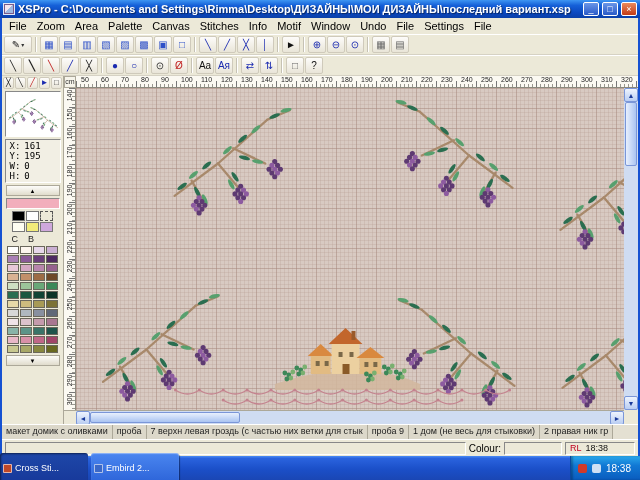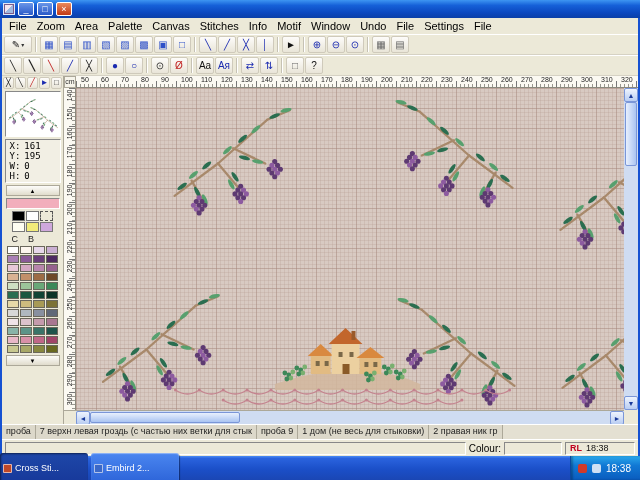--- a/index.html
+++ b/index.html
@@ -72,21 +72,21 @@
 
 .tabsrow{height:15px;flex:0 0 15px;display:flex;align-items:stretch;background:#e4e0d2;border-top:1px solid #fff;overflow:hidden}
 .tab{font-size:9px;line-height:13px;padding:0 4px;border-right:1px solid #aca899;white-space:nowrap;color:#222;background:#dcd8ca}
 .tab.active{background:#fff;border-top:1px solid #888}
 
 .statusbar{height:17px;flex:0 0 17px;display:flex;align-items:center;gap:3px;padding:1px 3px;font-size:10px;background:#ece9d8;border-top:1px solid #fff}
 .sunken{height:13px;border:1px solid;border-color:#888 #fff #fff #888;background:#ece9d8}
 .sflex{flex:1}
 .swell{width:58px}
 .sright{display:flex;align-items:center;gap:4px;padding:0 4px;min-width:70px}
-.lang{color:#c00020;font-weight:bold;font-size:9px}
+.lang{color:#c00020;font-weight:normal;font-size:9px}
 .sclock{font-size:9px;color:#111}
 
 .taskbar{height:24px;flex:0 0 24px;display:flex;align-items:center;gap:4px;
  background:linear-gradient(180deg,#4a8cf4 0%,#2a63de 10%,#1b4fc8 55%,#1a46b4 100%)}
 .startbtn{height:24px;display:flex;align-items:center;gap:4px;padding:0 16px 0 6px;border:none;
  background:linear-gradient(180deg,#8cc96a 0%,#46a033 30%,#2e7d22 100%);border-radius:0 11px 11px 0;
  color:#fff;font-weight:bold;font-style:italic;font-size:12px;box-shadow:inset 1px 1px 2px rgba(255,255,255,.5),2px 0 3px rgba(0,0,0,.3)}
 .flag{width:10px;height:10px;display:grid;grid-template:1fr 1fr/1fr 1fr;gap:1px;transform:skewY(-6deg)}
 .flag span{border-radius:1px}
 .taskbtn{width:88px;height:30px;display:flex;align-items:center;gap:3px;padding:0 3px;border:none;border-radius:3px;
@@ -98,20 +98,21 @@
  background:linear-gradient(180deg,#2aa8ec 0%,#1178d4 40%,#0a5cbe 100%);border-left:1px solid #0a48a0;box-shadow:inset 2px 0 2px rgba(0,0,0,.25)}
 .tray-ico{width:9px;height:9px;border-radius:2px}
 </style>
 </head>
 <body>
 
 <div class="screen">
 
   <div class="titlebar">
     <span class="app-icon"></span>
+    <span class="title-text">XSPro - C:\Documents and Settings\Rimma\Desktop\ДИЗАЙНЫ\МОИ ДИЗАЙНЫ\последний вариант.xsp</span>
     <button class="winbtn">_</button>
     <button class="winbtn">□</button>
     <button class="winbtn close">×</button>
   </div>
 
   <div class="frame">
 
     <div class="menubar" id="menubar">
         <div class="menu-item">File</div>
         <div class="menu-item">Zoom</div>
@@ -884,20 +885,21 @@
           <div class="htrack">
               <div class="hthumb"></div>
             </div>
           <button class="sarrow">►</button>
         </div>
         <div class="scorner"></div>
       </div>
     </div>
 
     <div class="tabsrow" id="tabs">
+        <div class="tab">макет домик с оливками</div>
         <div class="tab">проба</div>
         <div class="tab">7 верхн левая гроздь (с частью них ветки для стык</div>
         <div class="tab">проба 9</div>
         <div class="tab">1 дом (не весь для стыковки)</div>
         <div class="tab">2 правая ник гр</div>
       </div>
 
     <div class="statusbar">
       <div class="sunken sflex"></div>
       <span>Colour:</span>

